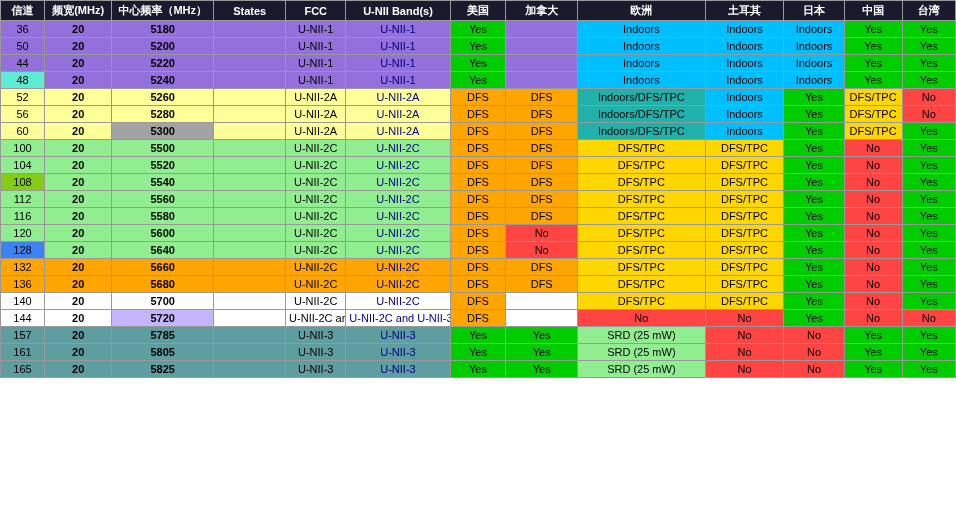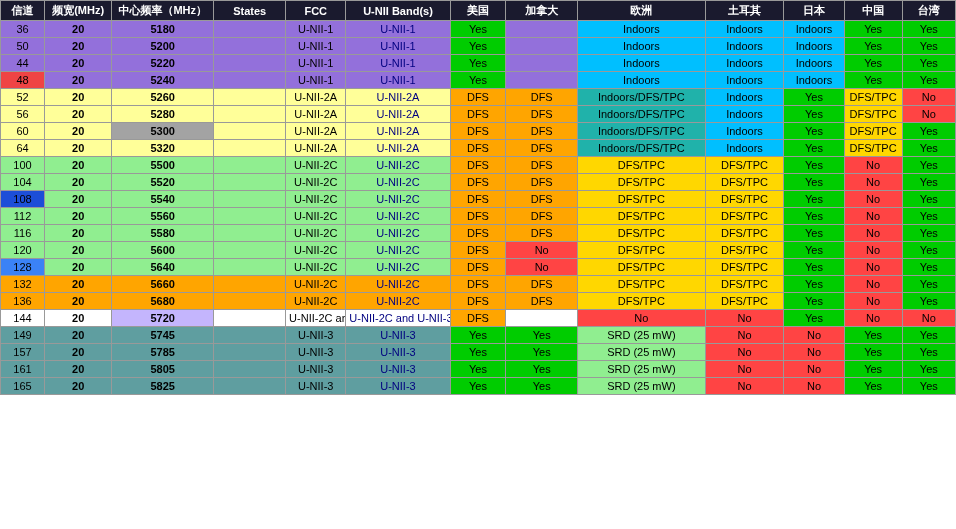--- a/index.html
+++ b/index.html
@@ -105,21 +105,21 @@
         <td style="background: rgb(147, 112, 219); color: rgb(0, 0, 128);">U-NII-1</td>
         <td style="background:#00CC00;color:#000;">Yes</td>
         <td style="background: rgb(147, 112, 219); color: rgb(0, 0, 0);"></td>
         <td style="background:#00BFFF;color:#000;">Indoors</td>
         <td style="background:#00BFFF;color:#000;">Indoors</td>
         <td style="background:#00BFFF;color:#000;">Indoors</td>
         <td style="background:#00CC00;color:#000;">Yes</td>
         <td style="background:#00CC00;color:#000;">Yes</td>
       </tr>
       <tr>
-        <td style="background: #ef4444; color: rgb(0, 0, 0);">48</td>
+        <td style="background: #5eead4; color: rgb(0, 0, 0);">48</td>
         <td style="background: rgb(147, 112, 219); color: rgb(0, 0, 0); font-weight: bold;">20</td>
         <td style="background: rgb(147, 112, 219); color: rgb(0, 0, 0); font-weight: bold;">5240</td>
         <td style="background: rgb(147, 112, 219);"></td>
         <td style="background: rgb(147, 112, 219);">U-NII-1</td>
         <td style="background: rgb(147, 112, 219); color: rgb(0, 0, 128);">U-NII-1</td>
         <td style="background:#00CC00;color:#000;">Yes</td>
         <td style="background: rgb(147, 112, 219); color: rgb(0, 0, 0);"></td>
         <td style="background:#00BFFF;color:#000;">Indoors</td>
         <td style="background:#00BFFF;color:#000;">Indoors</td>
         <td style="background:#00BFFF;color:#000;">Indoors</td>
@@ -165,35 +165,20 @@
         <td style="background: rgb(255, 255, 153); color: rgb(0, 0, 128);">U-NII-2A</td>
         <td style="background:#FFA500;color:#000;">DFS</td>
         <td style="background:#FFA500;color:#000;">DFS</td>
         <td style="background:#20B2AA;color:#000;">Indoors/DFS/TPC</td>
         <td style="background:#00BFFF;color:#000;">Indoors</td>
         <td style="background:#00CC00;color:#000;">Yes</td>
         <td style="background:#FFD700;color:#000;">DFS/TPC</td>
         <td style="background:#00CC00;color:#000;">Yes</td>
       </tr>
       <tr>
-        <td style="background: rgb(255, 255, 153); color: rgb(0, 0, 0);">64</td>
-        <td style="background: rgb(255, 255, 153); color: rgb(0, 0, 0); font-weight: bold;">20</td>
-        <td style="background: rgb(255, 255, 153); color: rgb(0, 0, 0); font-weight: bold;">5320</td>
-        <td style="background: rgb(255, 255, 153);"></td>
-        <td style="background: rgb(255, 255, 153);">U-NII-2A</td>
-        <td style="background: rgb(255, 255, 153); color: rgb(0, 0, 128);">U-NII-2A</td>
-        <td style="background:#FFA500;color:#000;">DFS</td>
-        <td style="background:#FFA500;color:#000;">DFS</td>
-        <td style="background:#20B2AA;color:#000;">Indoors/DFS/TPC</td>
-        <td style="background:#00BFFF;color:#000;">Indoors</td>
-        <td style="background:#00CC00;color:#000;">Yes</td>
-        <td style="background:#FFD700;color:#000;">DFS/TPC</td>
-        <td style="background:#00CC00;color:#000;">Yes</td>
-      </tr>
-      <tr>
         <td style="background: rgb(144, 238, 144); color: rgb(0, 0, 0);">100</td>
         <td style="background: rgb(144, 238, 144); color: rgb(0, 0, 0); font-weight: bold;">20</td>
         <td style="background: rgb(144, 238, 144); color: rgb(0, 0, 0); font-weight: bold;">5500</td>
         <td style="background: rgb(144, 238, 144);"></td>
         <td style="background: rgb(144, 238, 144);">U-NII-2C</td>
         <td style="background: rgb(144, 238, 144); color: rgb(0, 0, 128);">U-NII-2C</td>
         <td style="background:#FFA500;color:#000;">DFS</td>
         <td style="background:#FFA500;color:#000;">DFS</td>
         <td style="background:#FFD700;color:#000;">DFS/TPC</td>
         <td style="background:#FFD700;color:#000;">DFS/TPC</td>
@@ -210,21 +195,21 @@
         <td style="background: rgb(144, 238, 144); color: rgb(0, 0, 128);">U-NII-2C</td>
         <td style="background:#FFA500;color:#000;">DFS</td>
         <td style="background:#FFA500;color:#000;">DFS</td>
         <td style="background:#FFD700;color:#000;">DFS/TPC</td>
         <td style="background:#FFD700;color:#000;">DFS/TPC</td>
         <td style="background:#00CC00;color:#000;">Yes</td>
         <td style="background:#FF4444;color:#000;">No</td>
         <td style="background:#00CC00;color:#000;">Yes</td>
       </tr>
       <tr>
-        <td style="background: #1d4ed8; color: rgb(0, 0, 0);">108</td>
+        <td style="background: #84cc16; color: rgb(0, 0, 0);">108</td>
         <td style="background: rgb(144, 238, 144); color: rgb(0, 0, 0); font-weight: bold;">20</td>
         <td style="background: rgb(144, 238, 144); color: rgb(0, 0, 0); font-weight: bold;">5540</td>
         <td style="background: rgb(144, 238, 144);"></td>
         <td style="background: rgb(144, 238, 144);">U-NII-2C</td>
         <td style="background: rgb(144, 238, 144); color: rgb(0, 0, 128);">U-NII-2C</td>
         <td style="background:#FFA500;color:#000;">DFS</td>
         <td style="background:#FFA500;color:#000;">DFS</td>
         <td style="background:#FFD700;color:#000;">DFS/TPC</td>
         <td style="background:#FFD700;color:#000;">DFS/TPC</td>
         <td style="background:#00CC00;color:#000;">Yes</td>
@@ -315,50 +300,50 @@
         <td style="background: rgb(255, 165, 0); color: rgb(0, 0, 128);">U-NII-2C</td>
         <td style="background:#FFA500;color:#000;">DFS</td>
         <td style="background:#FFA500;color:#000;">DFS</td>
         <td style="background:#FFD700;color:#000;">DFS/TPC</td>
         <td style="background:#FFD700;color:#000;">DFS/TPC</td>
         <td style="background:#00CC00;color:#000;">Yes</td>
         <td style="background:#FF4444;color:#000;">No</td>
         <td style="background:#00CC00;color:#000;">Yes</td>
       </tr>
       <tr>
+        <td style="background: rgb(255, 255, 255); color: rgb(0, 0, 0);">140</td>
+        <td style="background: rgb(255, 255, 255); color: rgb(0, 0, 0); font-weight: bold;">20</td>
+        <td style="background: rgb(255, 255, 255); color: rgb(0, 0, 0); font-weight: bold;">5700</td>
+        <td style="background: rgb(255, 255, 255);"></td>
+        <td style="background: rgb(255, 255, 255);">U-NII-2C</td>
+        <td style="background: rgb(255, 255, 255); color: rgb(0, 0, 128);">U-NII-2C</td>
+        <td style="background:#FFA500;color:#000;">DFS</td>
+        <td style="background: rgb(255, 255, 255); color: rgb(0, 0, 0);"></td>
+        <td style="background:#FFD700;color:#000;">DFS/TPC</td>
+        <td style="background:#FFD700;color:#000;">DFS/TPC</td>
+        <td style="background:#00CC00;color:#000;">Yes</td>
+        <td style="background:#FF4444;color:#000;">No</td>
+        <td style="background:#00CC00;color:#000;">Yes</td>
+      </tr>
+      <tr>
         <td style="background: rgb(255, 255, 255); color: rgb(0, 0, 0);">144</td>
         <td style="background: rgb(255, 255, 255); color: rgb(0, 0, 0); font-weight: bold;">20</td>
         <td style="background: #c4b5fd; color: rgb(0, 0, 0); font-weight: bold;">5720</td>
         <td style="background: rgb(255, 255, 255);"></td>
         <td style="background: rgb(255, 255, 255);">U-NII-2C and U-NII-3</td>
         <td style="background: rgb(255, 255, 255); color: rgb(0, 0, 128);">U-NII-2C and U-NII-3</td>
         <td style="background:#FFA500;color:#000;">DFS</td>
         <td style="background: rgb(255, 255, 255); color: rgb(0, 0, 0);"></td>
         <td style="background:#FF4444;color:#000;">No</td>
         <td style="background:#FF4444;color:#000;">No</td>
         <td style="background:#00CC00;color:#000;">Yes</td>
         <td style="background:#FF4444;color:#000;">No</td>
         <td style="background:#FF4444;color:#000;">No</td>
       </tr>
       <tr>
-        <td style="background: rgb(95, 158, 160); color: rgb(0, 0, 0);">149</td>
-        <td style="background: rgb(95, 158, 160); color: rgb(0, 0, 0); font-weight: bold;">20</td>
-        <td style="background: rgb(95, 158, 160); color: rgb(0, 0, 0); font-weight: bold;">5745</td>
-        <td style="background: rgb(95, 158, 160);"></td>
-        <td style="background: rgb(95, 158, 160);">U-NII-3</td>
-        <td style="background: rgb(95, 158, 160); color: rgb(0, 0, 128);">U-NII-3</td>
-        <td style="background:#00CC00;color:#000;">Yes</td>
-        <td style="background:#00CC00;color:#000;">Yes</td>
-        <td style="background:#90EE90;color:#000;">SRD (25 mW)</td>
-        <td style="background:#FF4444;color:#000;">No</td>
-        <td style="background:#FF4444;color:#000;">No</td>
-        <td style="background:#00CC00;color:#000;">Yes</td>
-        <td style="background:#00CC00;color:#000;">Yes</td>
-      </tr>
-      <tr>
         <td style="background: rgb(95, 158, 160); color: rgb(0, 0, 0);">157</td>
         <td style="background: rgb(95, 158, 160); color: rgb(0, 0, 0); font-weight: bold;">20</td>
         <td style="background: rgb(95, 158, 160); color: rgb(0, 0, 0); font-weight: bold;">5785</td>
         <td style="background: rgb(95, 158, 160);"></td>
         <td style="background: rgb(95, 158, 160);">U-NII-3</td>
         <td style="background: rgb(95, 158, 160); color: rgb(0, 0, 128);">U-NII-3</td>
         <td style="background:#00CC00;color:#000;">Yes</td>
         <td style="background:#00CC00;color:#000;">Yes</td>
         <td style="background:#90EE90;color:#000;">SRD (25 mW)</td>
         <td style="background:#FF4444;color:#000;">No</td>

